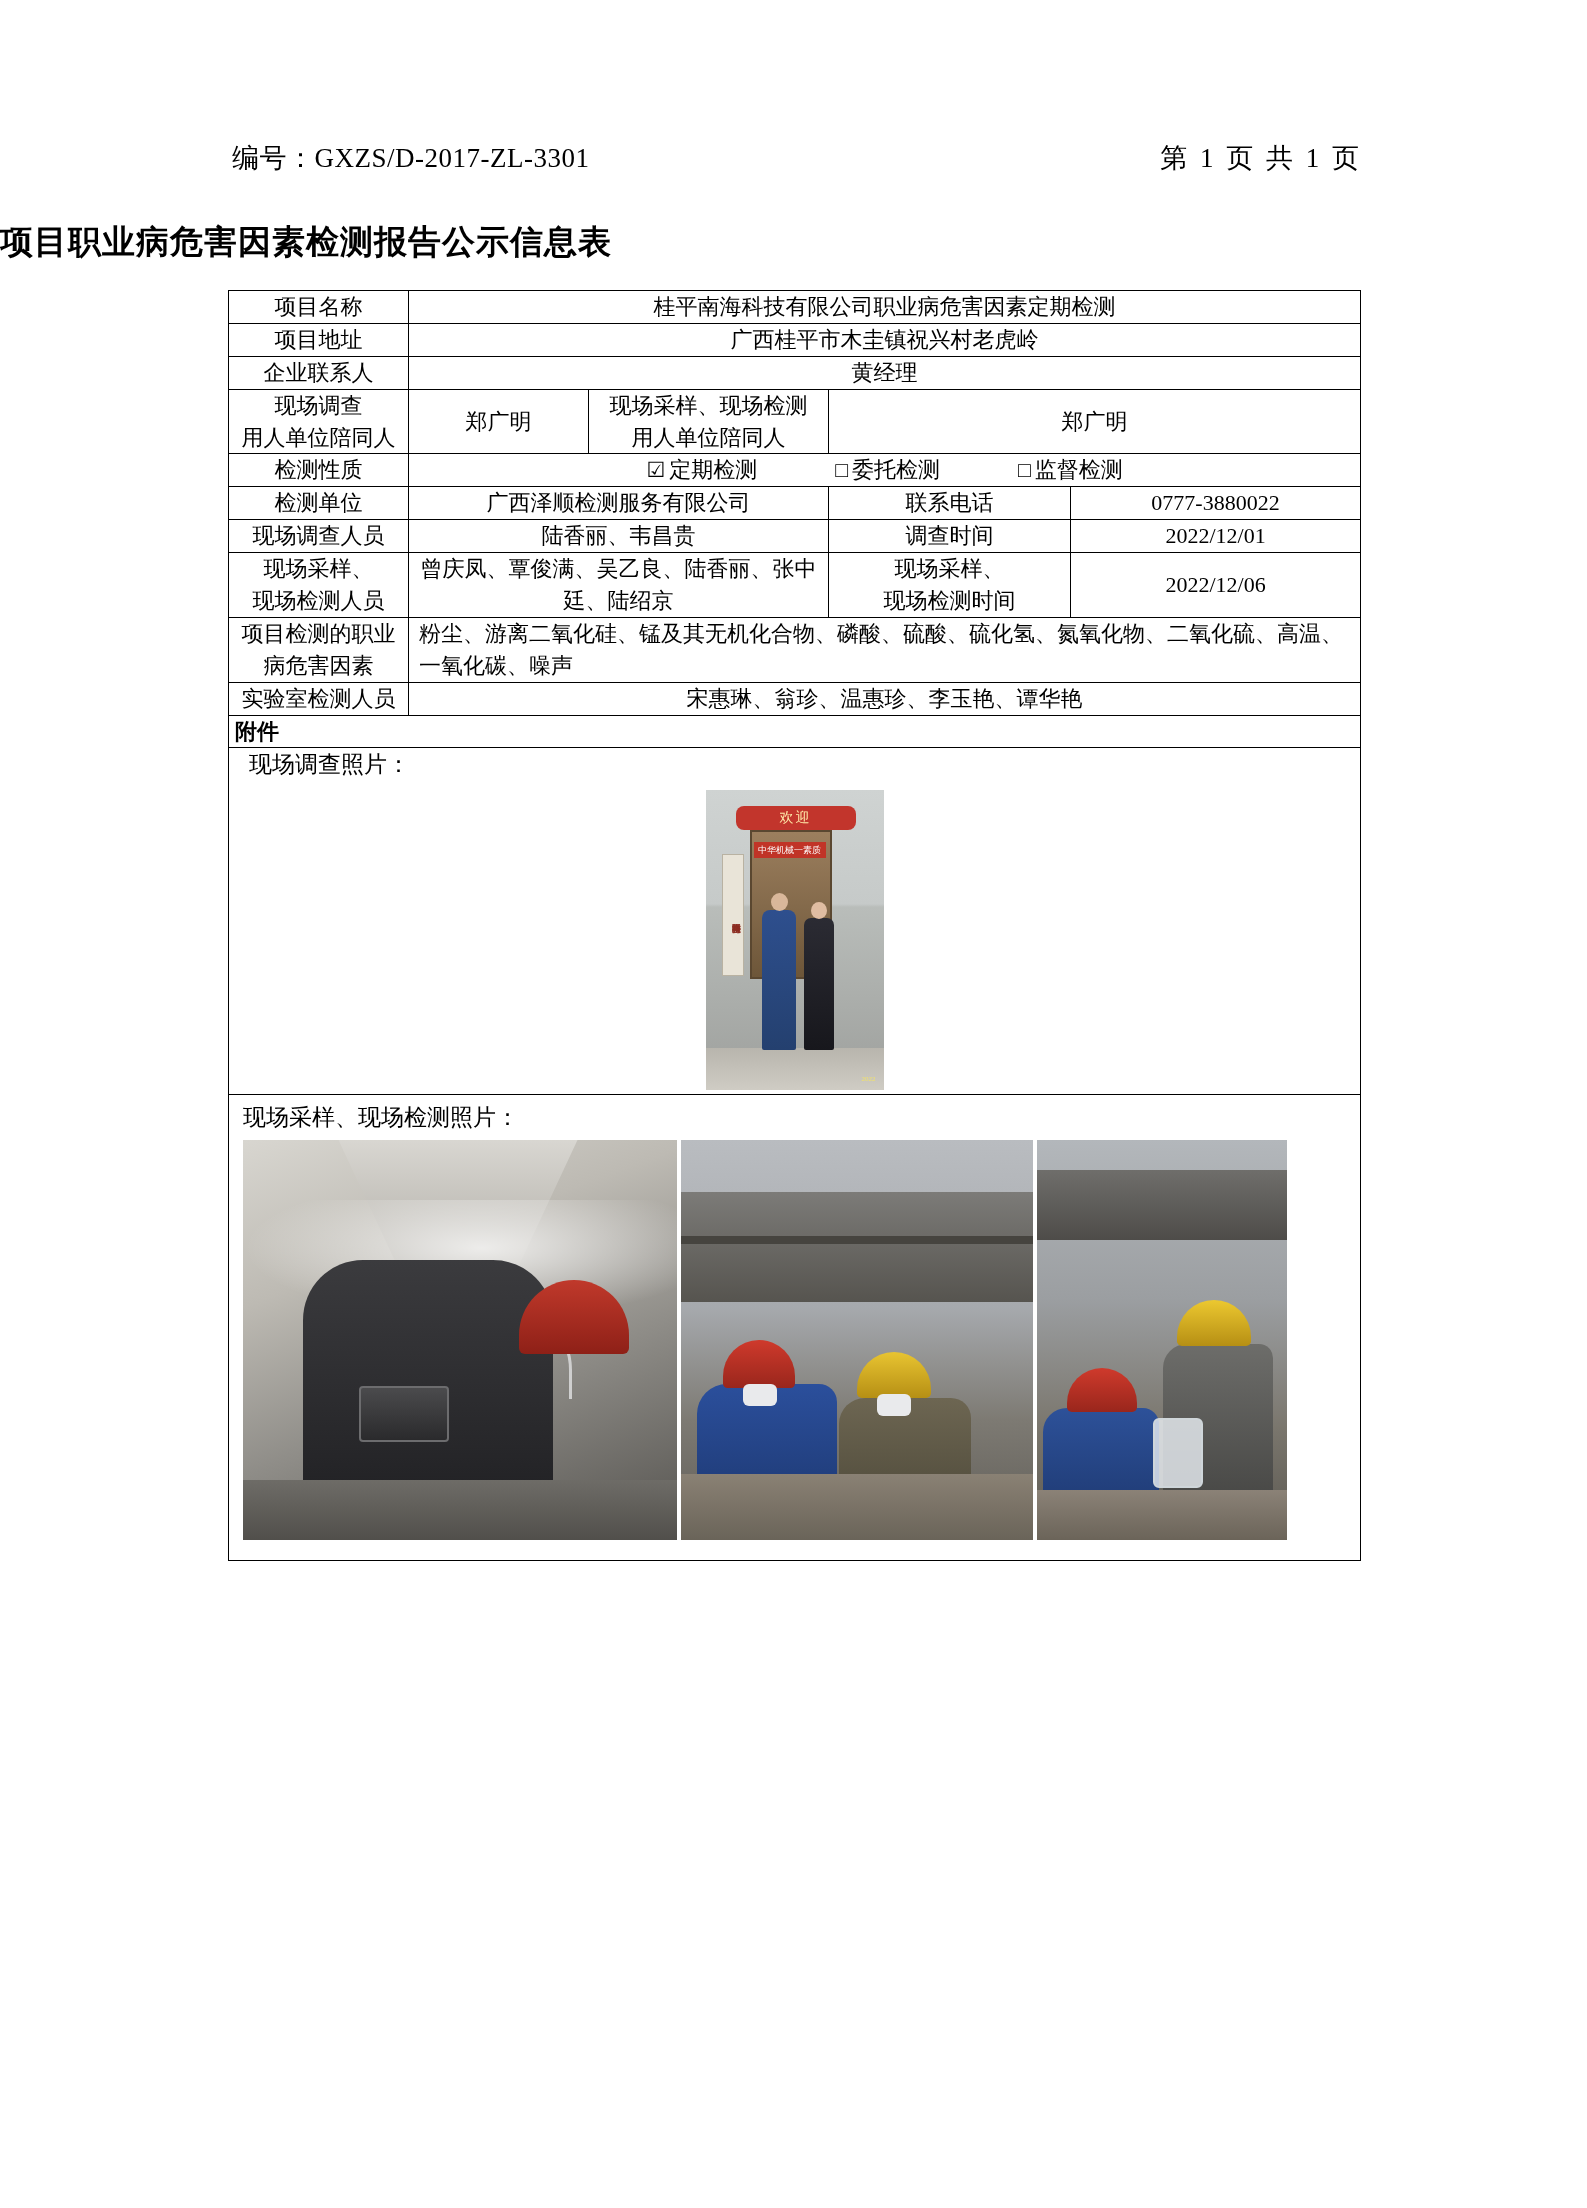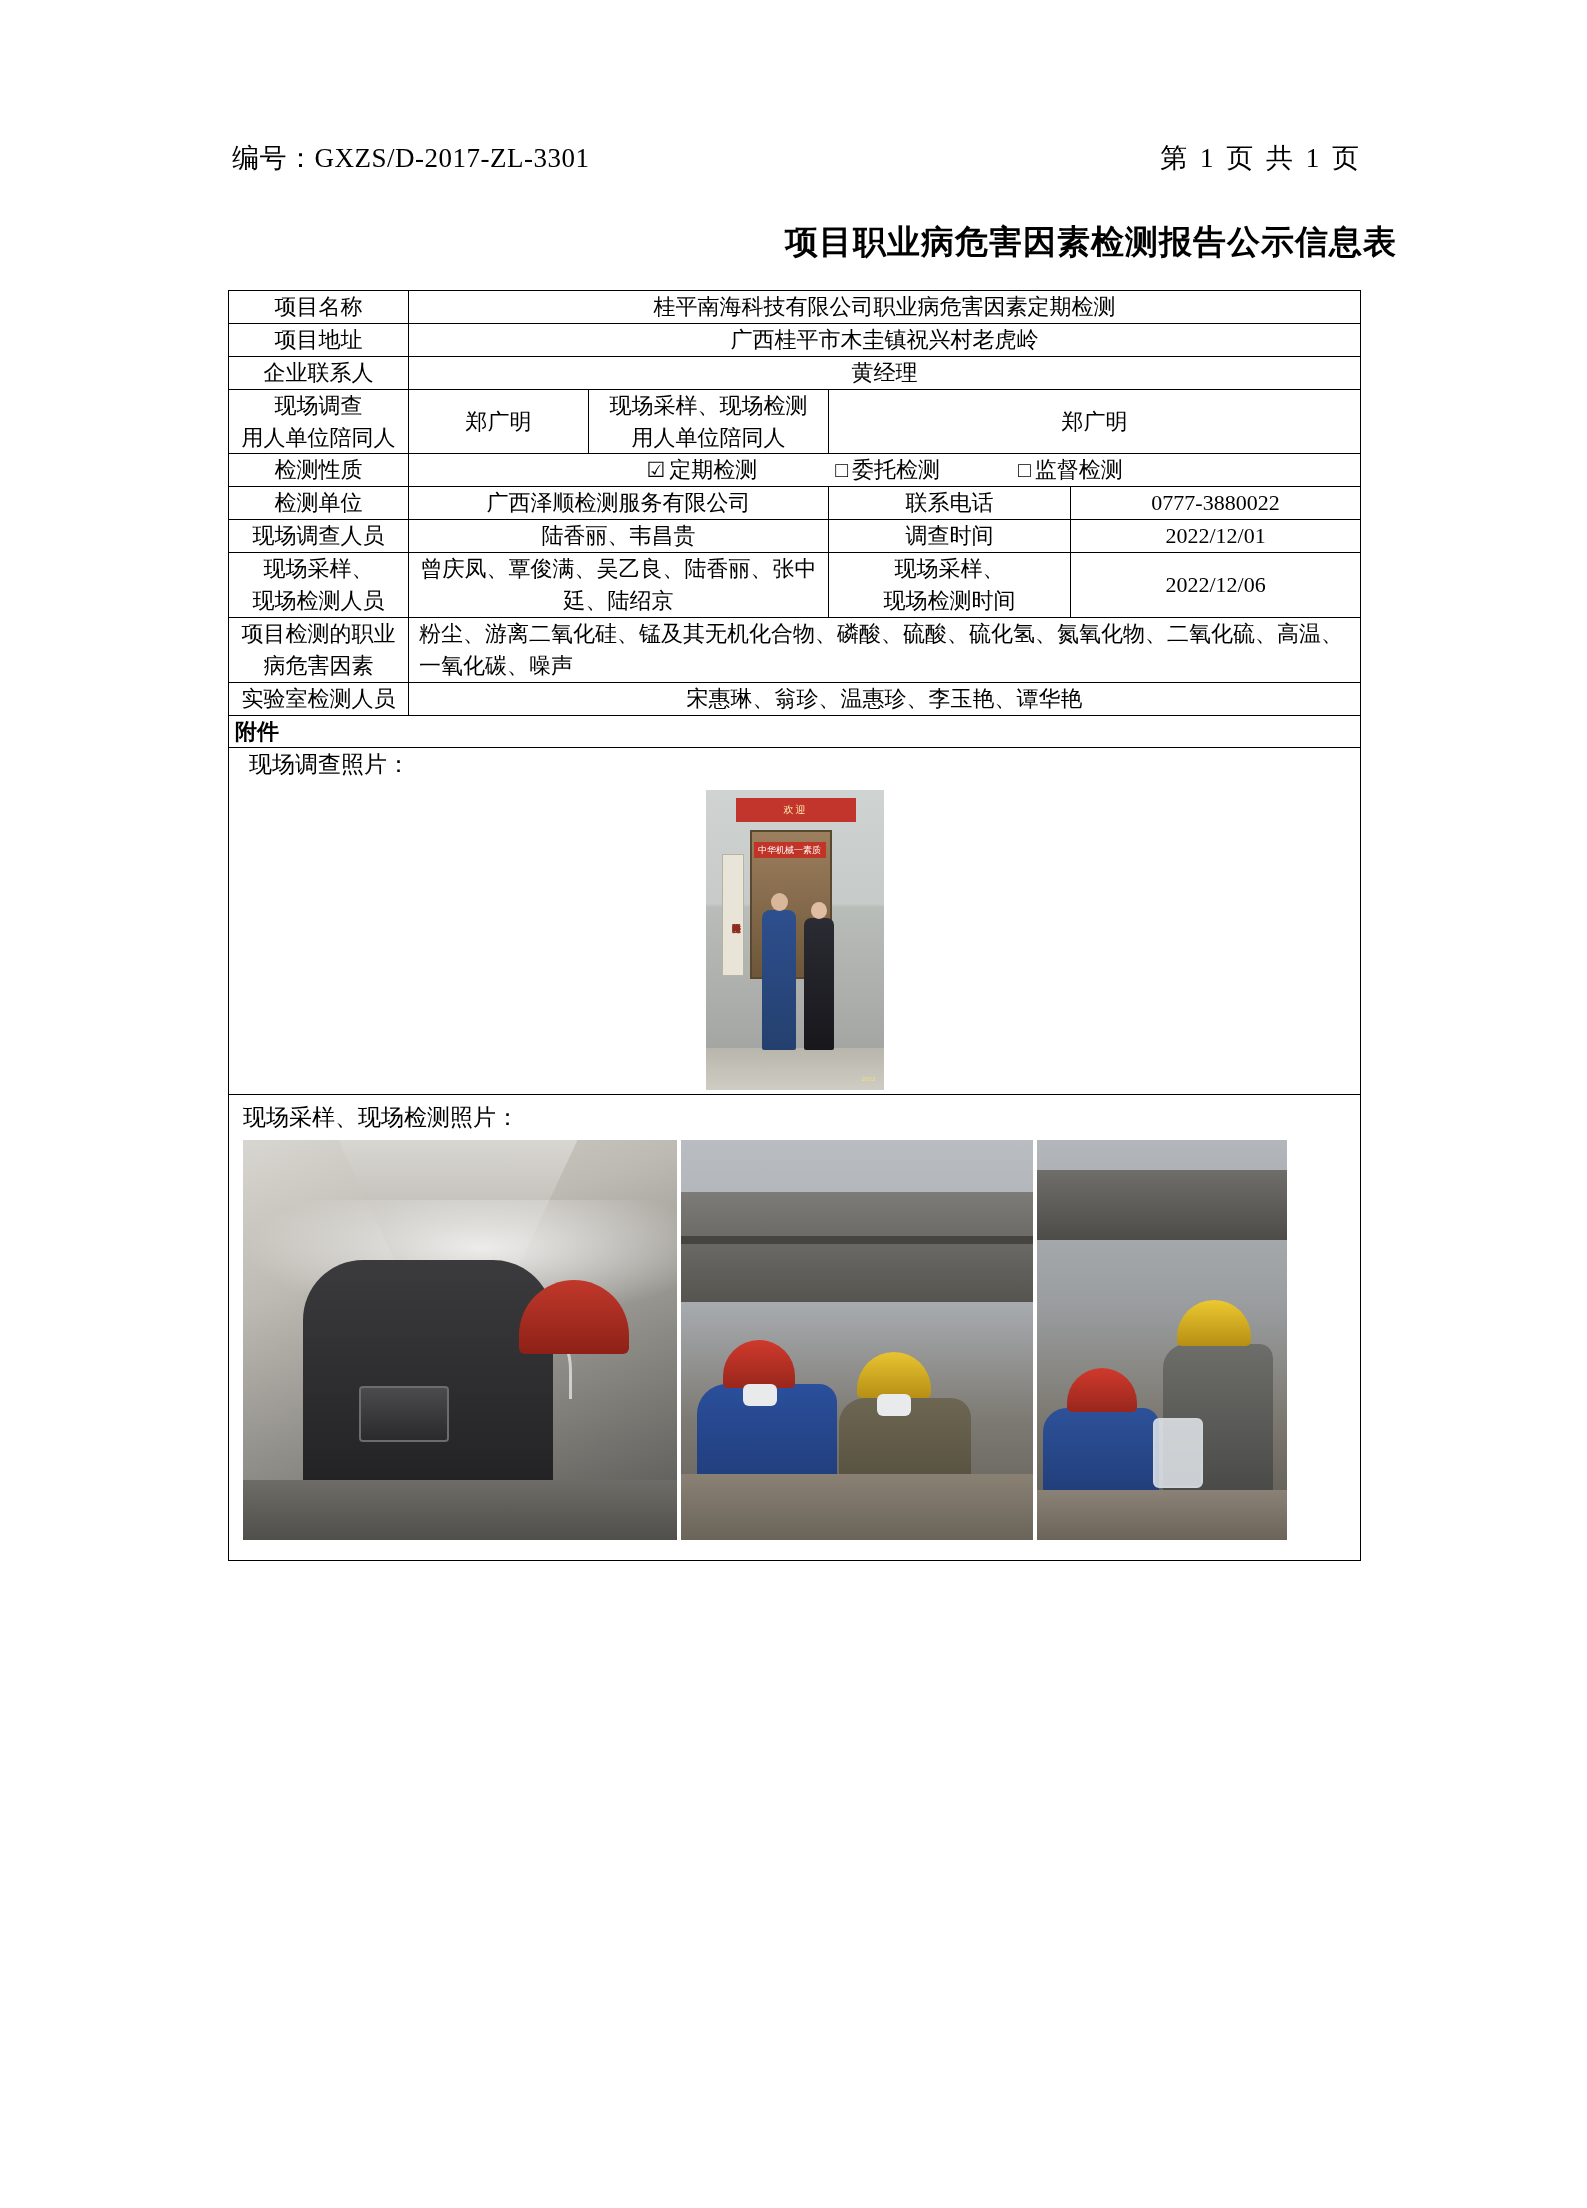--- a/index.html
+++ b/index.html
@@ -39,25 +39,24 @@
   .page-number {
     font-family: "Liberation Serif", serif;
     font-size: 27px;
     letter-spacing: 3px;
   }
   .doc-title {
     position: absolute;
     top: 220px;
     left: 0;
     width: 100%;
-    text-align: right;
+    text-align: left;
     font-size: 33px;
     font-weight: bold;
     letter-spacing: 1px;
-    padding-left: 23px;
   }
   table.main {
     position: absolute;
     top: 290px;
     left: 228px;
     width: 1132px;
     border-collapse: collapse;
     table-layout: fixed;
   }
   table.main td {
@@ -123,27 +122,28 @@
     background: linear-gradient(#cfd3d2 0%, #c6cac9 38%, #b9bdba 39%, #9d9f9c 100%);
   }
   .photo-survey .door {
     position: absolute;
     left: 44px; top: 40px; width: 78px; height: 145px;
     background: linear-gradient(#9c7f5e, #6d5639);
     border: 2px solid #5a4730;
   }
   .photo-survey .banner {
     position: absolute;
-    left: 30px; top: 8px; width: 120px; height: 24px;
+    left: 30px; top: 16px; width: 120px; height: 24px;
     background: #c2352c;
     color: #ffe9a8;
-    font-size: 10px;
+    font-size: 14px;
     text-align: center;
     line-height: 24px;
     letter-spacing: 2px;
+    border-radius: 8px;
   }
   .photo-survey .sign {
     position: absolute;
     left: 16px; top: 64px; width: 22px; height: 122px;
     background: #e9e4d8;
     border: 1px solid #b9b2a2;
     color: #8c2d22;
     font-size: 9px;
     writing-mode: vertical-rl;
     text-align: center;

